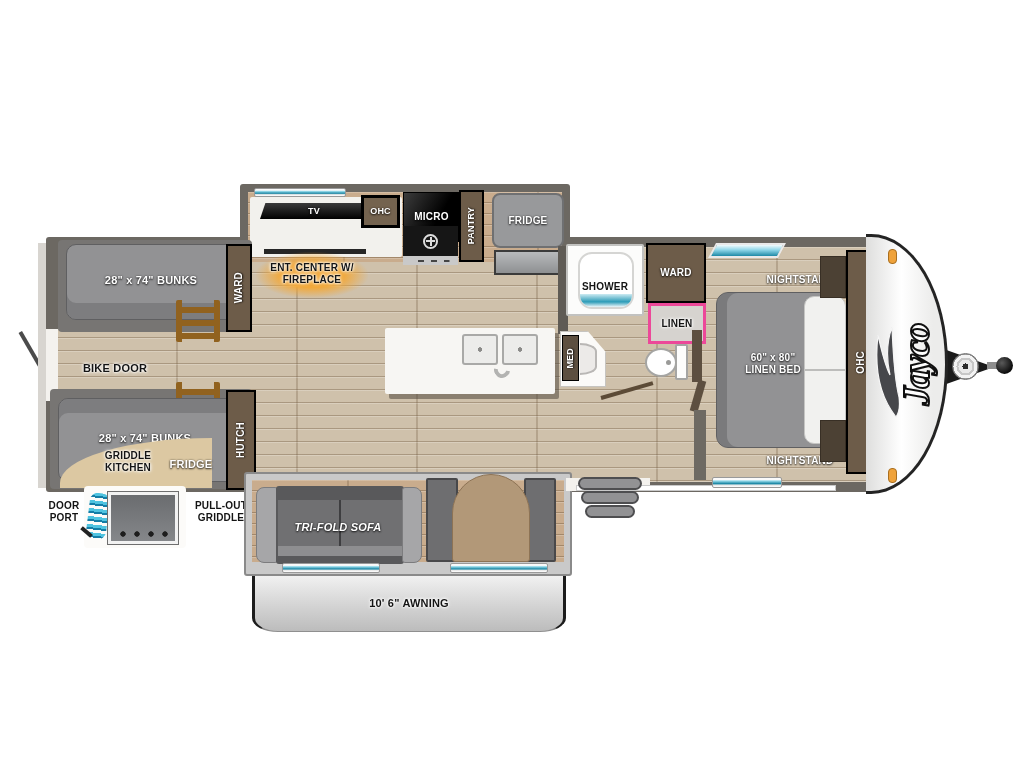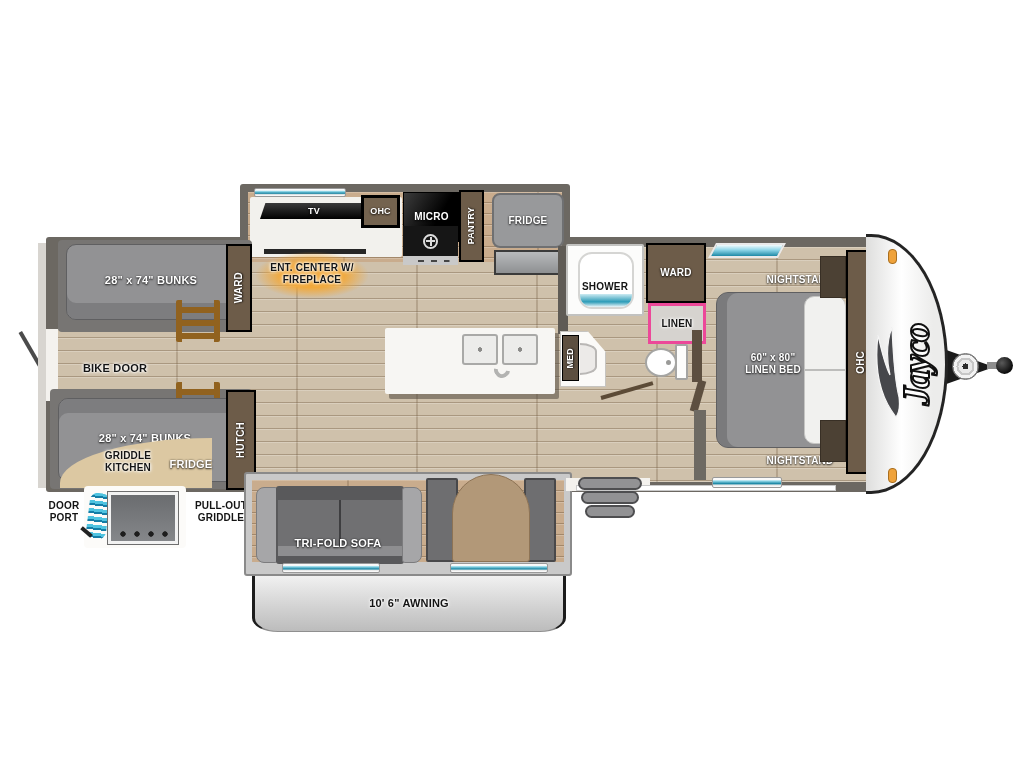--- a/index.html
+++ b/index.html
@@ -134,21 +134,21 @@
   <div class="a" style="left:494px;top:362px;width:16px;height:16px;border:4px solid rgba(0,0,0,0);
               border-bottom-color:#b3b3b1;border-left-color:#b3b3b1;border-radius:50%;transform:rotate(-35deg);"></div>
 
   <div class="a" style="left:244px;top:472px;width:328px;height:104px;background:#c9c9c9;border:2px solid #8a8a8a;border-radius:3px;"></div>
   <div class="a woodt" style="left:252px;top:480px;width:312px;height:82px;"></div>
   <div class="a" style="left:256px;top:487px;width:22px;height:76px;background:#a6a6a8;border:1px solid #7c7c7e;border-radius:8px 3px 3px 8px;"></div>
   <div class="a" style="left:276px;top:486px;width:128px;height:78px;background:#59595b;border-radius:3px;"></div>
   <div class="a" style="left:278px;top:500px;width:124px;height:56px;background:#707072;border-bottom:10px solid #8e8e90;
               background-image:linear-gradient(90deg,rgba(0,0,0,0) calc(50% - 1px),#3e3e40 calc(50% - 1px),#3e3e40 calc(50% + 1px),rgba(0,0,0,0) calc(50% + 1px));"></div>
   <div class="a" style="left:402px;top:487px;width:20px;height:76px;background:#a6a6a8;border:1px solid #7c7c7e;border-radius:3px 8px 8px 3px;"></div>
-  <div class="a lblw fs11" style="left:270px;top:537px;width:136px;">TRI-FOLD SOFA</div>
+  <div class="a lblw fs11" style="left:270px;top:521px;width:136px;font-style:italic;">TRI-FOLD SOFA</div>
   <div class="a" style="left:426px;top:478px;width:32px;height:84px;background:#6e6e70;border:2px solid #48484a;border-radius:2px;"></div>
   <div class="a" style="left:524px;top:478px;width:32px;height:84px;background:#6e6e70;border:2px solid #48484a;border-radius:2px;"></div>
   <div class="a" style="left:452px;top:474px;width:78px;height:88px;background:#b29878;border:1px solid #8d7355;border-radius:39px 39px 3px 3px;"></div>
   <div class="a window-strip" style="left:282px;top:563px;width:98px;height:10px;"></div>
   <div class="a window-strip" style="left:450px;top:563px;width:98px;height:10px;"></div>
 
   <div class="a awning" style="left:252px;top:576px;width:314px;height:56px;border-radius:0 0 26px 26px / 0 0 14px 14px;">
     <span class="lblb fs11">10' 6" AWNING</span>
   </div>
 

